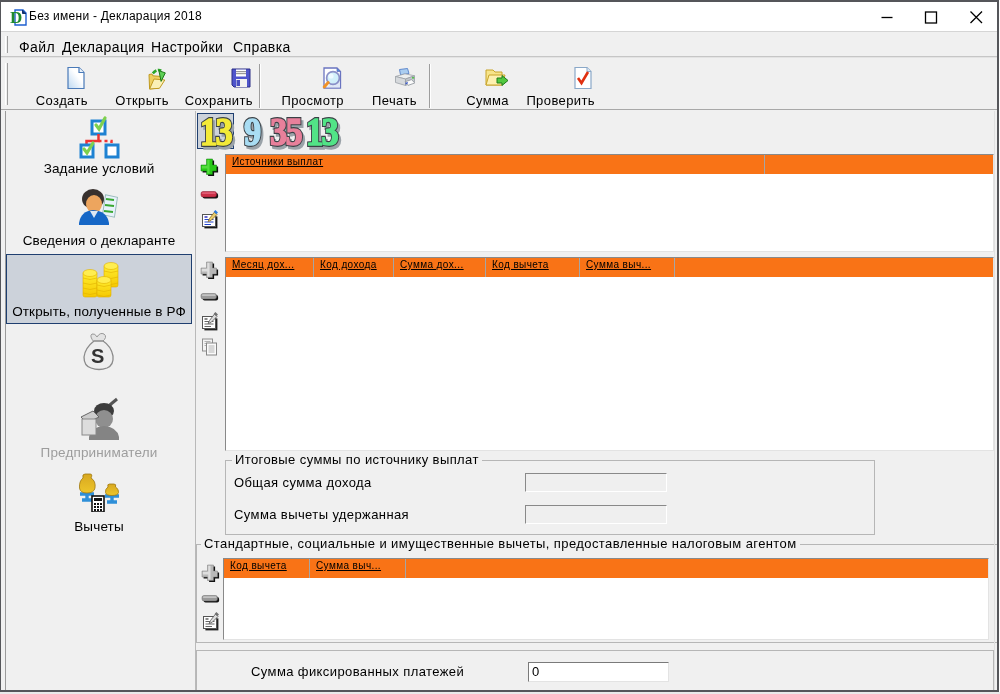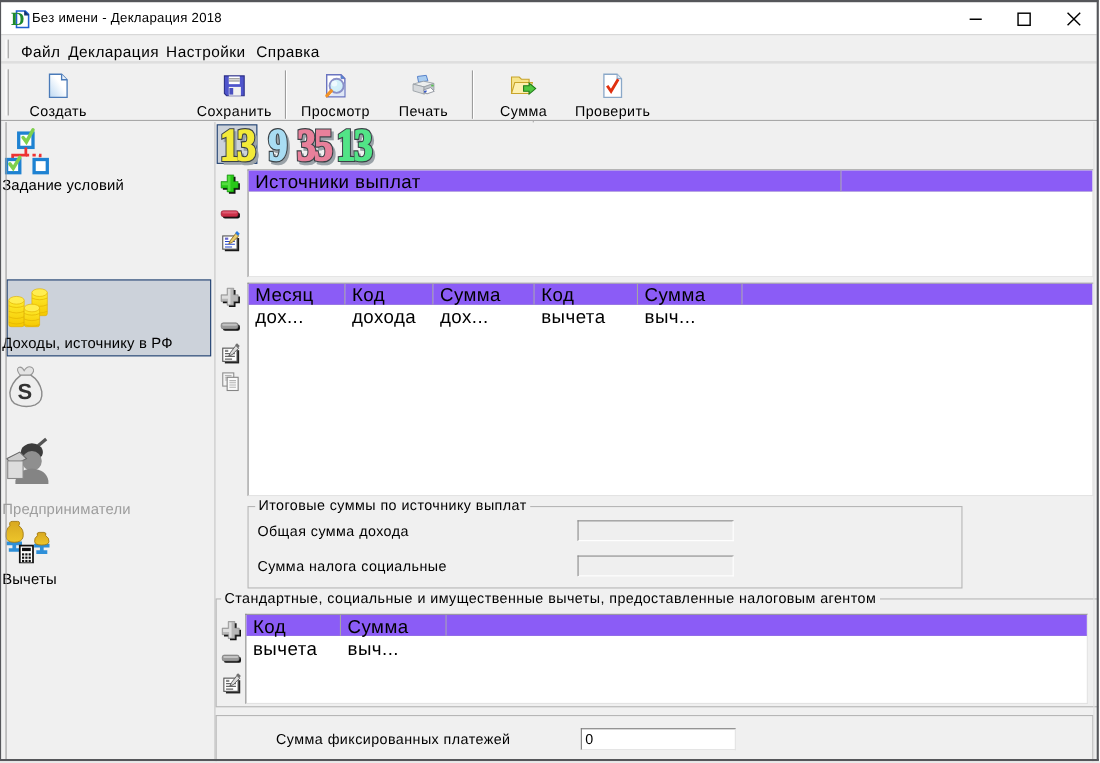--- a/index.html
+++ b/index.html
@@ -8,47 +8,47 @@
 .abs { position:absolute; }
 
 
 #win { position:absolute; left:0; top:0; width:1000px; height:694px; background:#f0f0f0; }
 #titlebar { position:absolute; left:1px; top:2px; width:996px; height:29px; background:#fff; }
 #title-text { position:absolute; left:28px; top:7px; font-size:12px; letter-spacing:0.25px; color:#000; }
 #menubar { position:absolute; left:1px; top:31px; width:996px; height:26px; background:#f0f0f0; border-top:1px solid #d5d5d5; border-bottom:1px solid #c6c6c6; }
 .menuitem { position:absolute; top:7px; font-size:14px; }
 #toolbar { position:absolute; left:1px; top:57px; width:997px; height:53px; background:#f0f0f0; border-top:1px solid #e3e3e3; border-bottom:1px solid #a8a8a8; }
 .gripper { position:absolute; width:3px; border-left:1px solid #fff; border-right:1px solid #9d9d9d; }
-.tbtn { position:absolute; top:8px; text-align:center; }
+.tbtn { position:absolute; top:8px; text-align:right; }
 .tbtn .lbl { font-size:13px; margin-top:0px; }
 .tsep { position:absolute; top:6px; width:2px; height:44px; border-left:1px solid #9d9d9d; border-right:1px solid #fff; }
 
 
 #sidebar { position:absolute; left:1px; top:111px; width:194px; height:580px; background:#f0f0f0; }
-.sbitem { position:absolute; left:2px; width:194px; text-align:left; }
+.sbitem { position:absolute; left:2px; width:194px; text-align:center; }
 .sbitem .txt { font-size:13.5px; letter-spacing:0.15px; }
 .sbitem.dis .txt { color:#9d9d9d; }
 #sbsel { position:absolute; left:6px; top:254px; width:186px; height:70px; background:#ccd2da; border:1px solid #1f3f70; }
 
 
 #content { position:absolute; left:196px; top:111px; width:798px; height:581px; background:#f0f0f0; }
 #sep-v { position:absolute; left:195px; top:111px; width:1px; height:581px; background:#b9b9b9; }
 
 
 .tabnum { position:absolute; font-family:"Liberation Serif", serif; font-weight:bold; font-size:41px; line-height:30px; letter-spacing:-2px; transform:scaleX(0.84); transform-origin:0 0; }
 .tabnum span { position:absolute; left:0; top:0; }
 .tabnum .sh { color:#9aa2a8; -webkit-text-stroke:3.4px #9aa2a8; left:2.5px; top:2.5px; }
 .tabnum .ol { color:#3a4146; -webkit-text-stroke:3.8px #3a4146; }
 .tabnum .fl { -webkit-text-stroke:1.6px currentColor; }
 #tabsel { position:absolute; left:1px; top:2px; width:37px; height:36px; background:#ccd2da; border:1px solid #1f3f70; }
 
 
 .panel { position:absolute; background:#fff; border:1px solid #898989; border-bottom-color:#e3e3e3; border-right-color:#e3e3e3; }
 .hdrrow { position:absolute; left:0; top:0; right:0; height:19px; background:#f0f0f0; border-bottom:1px solid #a5a5a5; }
-.hcell { position:absolute; top:0; height:19px; border-right:1px solid #a5a5a5; font-size:17px; padding:1px 0 0 6px; background:#8b5cf6; }
+.hcell { position:absolute; top:0; height:19px; border-right:1px solid #a5a5a5; font-size:10px; padding:1px 0 0 6px; background:#f97316;text-decoration:underline; }
 
 
 .iconbtn { position:absolute; left:5px; width:20px; height:20px; }
 
 
 .grp { position:absolute; border:1px solid #b6b6b6; border-radius:0; }
 .grp > .cap { position:absolute; top:-8px; left:6px; background:#f0f0f0; padding:0 3px; font-size:13px; line-height:14px; }
 .inp-dis { position:absolute; background:#efefef; border:1px solid #898989; border-bottom-color:#fff; border-right-color:#fff; }
 .inp-en { position:absolute; background:#fff; border:1px solid #7a7a7a; border-bottom-color:#e3e3e3; border-right-color:#e3e3e3; font-size:13px; padding:1px 0 0 3px; }
 </style>
@@ -85,20 +85,29 @@
           <defs>
             <linearGradient id="gpage" x1="0" y1="1" x2="1" y2="0">
               <stop offset="0" stop-color="#bcd8f2"></stop>
               <stop offset="0.6" stop-color="#fff"></stop>
             </linearGradient>
           </defs>
         <path d="M4 1.5 L15 1.5 L20 6.5 L20 22.5 L4 22.5 Z" fill="url(#gpage)" stroke="#4a7ab8" stroke-width="1.2"></path>
         <path d="M15 1.5 L15 6.5 L20 6.5" fill="#e8f1fa" stroke="#4a7ab8" stroke-width="1.2"></path>
       </svg>
       <div class="lbl">Создать</div>
+    </div>
+    <div class="tbtn" style="left:96px;width:72px">
+      <svg width="24" height="24" viewBox="0 0 24 24">
+        <path d="M4 8.5 L4.6 23 L14 22 L17 10.5 L7.8 9.8 L7 8 Z" fill="#eecf5e" stroke="#c09a20" stroke-width="1"></path>
+        <path d="M4.6 23 L9 13 L19.8 14 L14.5 22.3 Z" fill="#faf0b6" stroke="#c09a20" stroke-width="1"></path>
+        <path d="M7.8 7.4 Q12 2.6 16.2 4.6" fill="none" stroke="#2da528" stroke-width="2.6" stroke-dasharray="4.5 1.6"></path>
+        <path d="M13.9 4.7 L20.3 6.9 L16.1 15.4 Z" fill="#5ecf55" stroke="#1d7a18" stroke-width="1"></path>
+      </svg>
+      <div class="lbl">Открыть</div>
     </div>
     <div class="tbtn" style="left:172px;width:80px">
       <svg width="24" height="24" viewBox="0 0 24 24">
         <path d="M3 3 L21 3 L21 21 L5 21 L3 19 Z" fill="#4f55cc" stroke="#2c2f86" stroke-width="1"></path>
         <rect x="7" y="3.5" width="10" height="7" fill="#fff"></rect>
         <rect x="7" y="5" width="10" height="1.2" fill="#999"></rect>
         <rect x="7" y="7" width="10" height="1.2" fill="#999"></rect>
         <rect x="7" y="13" width="11" height="8" fill="#f2f2f0"></rect>
         <rect x="7.5" y="14" width="3.5" height="6" fill="#4a50c0"></rect>
       </svg>
@@ -159,20 +168,35 @@
         <path d="M21.5 19 L21.5 26 L9.5 26 L9.5 32" stroke="#e33" stroke-width="2.5" fill="none"></path>
         <path d="M21.5 26 L34.5 26 L34.5 32" stroke="#e33" stroke-width="2.5" fill="none" stroke-dasharray="3 3"></path>
         <rect x="4" y="30" width="12" height="12" fill="#fff" stroke="#1e82d2" stroke-width="3"></rect>
         <path d="M7 34 L10 38 L16 28" stroke="#7ed04e" stroke-width="3.2" fill="none" stroke-linecap="round"></path>
         <rect x="29" y="30" width="12" height="12" fill="#fff" stroke="#1e82d2" stroke-width="3"></rect>
       </g>
     </svg>
     <div class="txt" style="margin-top:-1px">Задание условий</div>
   </div>
 
+  <div class="sbitem" style="top:185px">
+    <svg width="44" height="44" viewBox="0 0 44 44">
+      <path d="M28 10 L40 12 L38 32 L26 30 Z" fill="#e8f2fb" stroke="#9bb" stroke-width="1" transform="rotate(3 33 21)"></path>
+      <g stroke="#3aa832" stroke-width="2">
+        <path d="M29 14 L37 15"></path>
+          <path d="M28 20 L37 21"></path>
+          <path d="M27 26 L36 27"></path>
+      </g>
+      <ellipse cx="16" cy="14" rx="11" ry="10" fill="#38312e"></ellipse>
+      <ellipse cx="17" cy="19" rx="8" ry="9" fill="#eda55e"></ellipse>
+      <path d="M2 38 Q4 26 16 25 Q30 26 32 38 L32 40 L2 40 Z" fill="#1667c6"></path>
+      <path d="M13 26 L17 33 L21 26 Z" fill="#dfe8f2"></path>
+    </svg>
+    <div class="txt" style="margin-top:1px">Сведения о декларанте</div>
+  </div>
 
   <div class="sbitem" style="top:256px">
     <svg width="44" height="44" viewBox="0 0 44 44">
       <defs>
           <linearGradient id="gcoin" x1="0" y1="0" x2="0" y2="1">
             <stop offset="0" stop-color="#ffee30"></stop>
             <stop offset="1" stop-color="#f5c800"></stop>
           </linearGradient>
         </defs>
       <g stroke="#e0b000" stroke-width="0.6">
@@ -186,41 +210,41 @@
           <path d="M0 9 Q7 12 14 9 M0 14 Q7 17 14 14 M0 19 Q7 22 14 19 M0 24 Q7 27 14 24" fill="none"></path>
           <ellipse cx="7" cy="4" rx="7" ry="3.5" fill="#ffee50"></ellipse>
         </g>
         <g transform="translate(20,20)">
           <rect x="0" y="3" width="14" height="18" rx="2" fill="url(#gcoin)"></rect>
           <path d="M0 9 Q7 12 14 9 M0 14 Q7 17 14 14 M0 19 Q7 22 14 19" fill="none"></path>
           <ellipse cx="7" cy="4" rx="7" ry="3.5" fill="#ffee50"></ellipse>
         </g>
       </g>
     </svg>
-    <div class="txt" style="margin-top:1px">Доходы, источнику в РФ</div>
+    <div class="txt" style="margin-top:1px">Открыть, полученные в РФ</div>
   </div>
 
   <div class="sbitem dis" style="top:330px">
     <svg width="44" height="44" viewBox="0 0 44 44">
       <path d="M17 12 Q12 6 15 4 Q18 3 20 7 Q23 2 27 4 Q31 7 25 12 Z" fill="#e3e3e3" stroke="#999" stroke-width="1"></path>
       <path d="M17 11 Q8 18 7 27 Q7 36 14 38 Q22 41 30 38 Q37 35 36 26 Q34 16 26 11 Z" fill="#eee" stroke="#8a8a8a" stroke-width="1.3"></path>
       <text x="14" y="33" font-size="20" font-weight="bold" fill="#333">S</text>
     </svg>
   </div>
 
   <div class="sbitem dis" style="top:397px">
     <svg width="44" height="44" viewBox="0 0 44 44">
       <path d="M28 12 L40 2" stroke="#555" stroke-width="3"></path>
       <ellipse cx="27" cy="14" rx="10" ry="8" fill="#3c3c3c"></ellipse>
       <ellipse cx="27" cy="22" rx="9" ry="9" fill="#8f8f8f"></ellipse>
       <path d="M12 40 Q14 30 27 29 Q40 30 42 40 L42 43 L12 43 Z" fill="#848484"></path>
       <path d="M4 20 L16 14 L22 20 L10 26 Z" fill="#ccc" stroke="#666" stroke-width="1"></path>
       <rect x="5" y="22" width="14" height="16" fill="#ddd" stroke="#888"></rect>
     </svg>
-    <div class="txt" style="margin-top:11px">Предприниматели</div>
+    <div class="txt" style="margin-top:1px">Предприниматели</div>
   </div>
 
   <div class="sbitem" style="top:466px">
     <svg width="46" height="46" viewBox="0 0 46 46">
       <defs>
           <linearGradient id="gbag" x1="0" y1="0" x2="0" y2="1">
             <stop offset="0" stop-color="#d8a820"></stop>
             <stop offset="1" stop-color="#edc52a"></stop>
           </linearGradient>
         </defs>
@@ -336,21 +360,21 @@
       <g stroke="#b0b0b0" stroke-width="1">
           <path d="M8.5 9 L14.5 9 M8.5 11 L14.5 11 M8.5 13 L14.5 13 M8.5 15 L14.5 15"></path>
         </g>
     </g>
   </svg>
 
   <div class="grp" style="left:225px;top:460px;width:650px;height:75px">
     <div class="cap">Итоговые суммы по источнику выплат</div>
     <div style="position:absolute;left:8px;top:14px">Общая сумма дохода</div>
     <div class="inp-dis" style="left:299px;top:12px;width:142px;height:19px"></div>
-    <div style="position:absolute;left:8px;top:46px">Сумма налога социальные</div>
+    <div style="position:absolute;left:8px;top:46px">Сумма вычеты удержанная</div>
     <div class="inp-dis" style="left:299px;top:44px;width:142px;height:19px"></div>
   </div>
 
   <div class="grp" style="left:196px;top:544px;width:946px;height:99px">
     <div class="cap" style="left:4px">Стандартные, социальные и имущественные вычеты, предоставленные налоговым агентом</div>
     <div class="panel" style="left:26px;top:13px;width:766px;height:82px">
       <div class="hdrrow">
         <div class="hcell" style="left:0;width:86px">Код вычета</div>
         <div class="hcell" style="left:86px;width:96px">Сумма выч...</div>
         <div class="hcell" style="left:182px;width:582px;border-right:none"></div>

